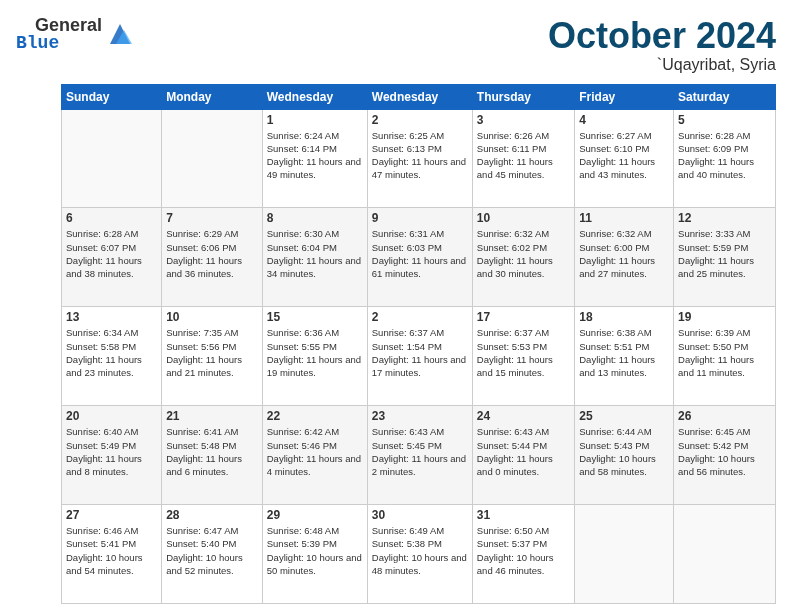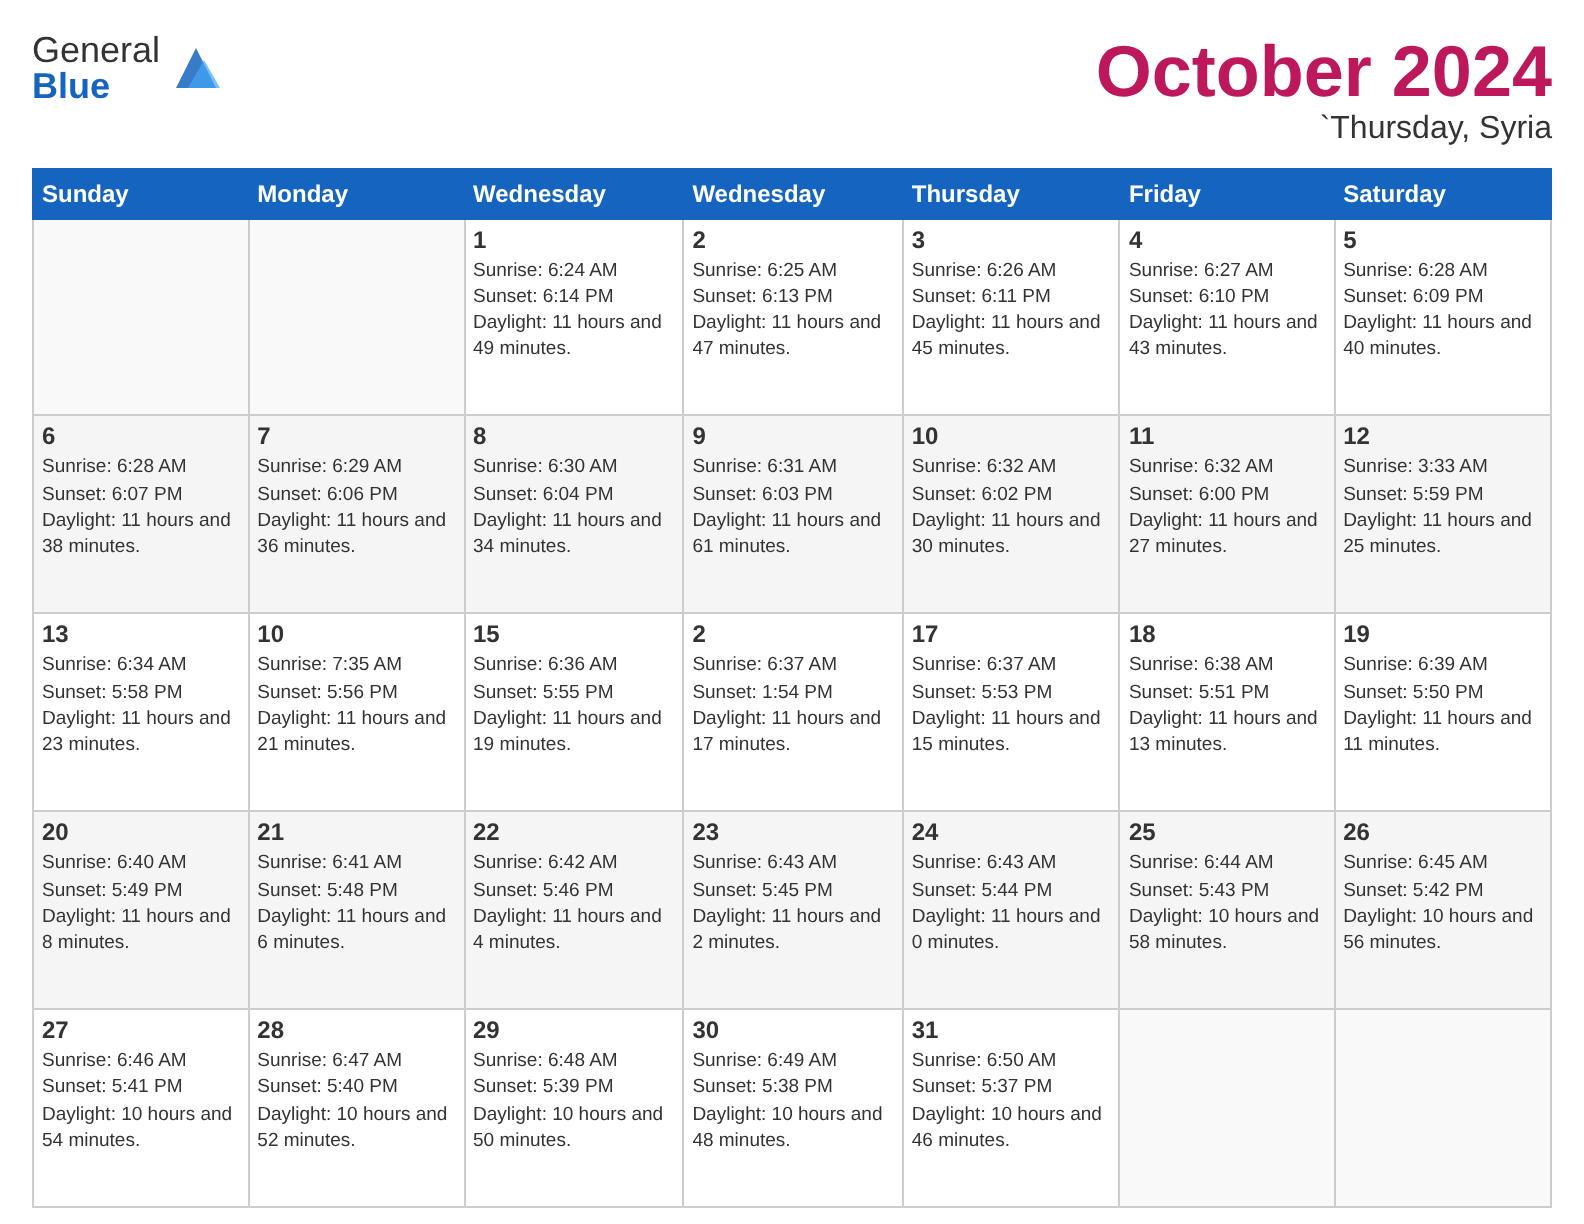--- a/index.html
+++ b/index.html
@@ -27,50 +27,53 @@
       display: flex;
       align-items: center;
     }
     .logo-text {
       display: flex;
       flex-direction: column;
       line-height: 1;
     }
     .logo-general {
       font-size: 18px;
-      font-weight: normal;
+      font-weight: bold;
       color: #333;
+      margin-left: 19px;
     }
     .logo-blue {
       font-size: 18px;
       font-weight: bold;
       color: #1565c0;
+      font-family: Liberation Mono, monospace;
     }
     .logo-icon {
       width: 28px;
       height: 28px;
       margin-left: 4px;
     }
     .title-block {
       text-align: right;
     }
     .month-title {
       font-size: 36px;
       font-weight: bold;
-      color: #be185d;
+      color: #0c4a6e;
       line-height: 1.1;
     }
     .location {
       font-size: 16px;
       color: #333;
     }
     .calendar {
       flex: 1;
       display: flex;
       flex-direction: column;
+      margin-left: 45px;
     }
     .cal-table {
       width: 100%;
       border-collapse: collapse;
       flex: 1;
     }
     .cal-table th {
       background: #1565c0;
       color: #fff;
       font-size: 12px;
@@ -117,21 +120,21 @@
         <span class="logo-general">General</span>
         <span class="logo-blue">Blue</span>
       </div>
       <svg class="logo-icon" viewBox="0 0 28 28">
         <polygon points="4,24 14,4 24,24" fill="#1565c0" opacity="0.85"></polygon>
         <polygon points="10,24 18,10 26,24" fill="#42a5f5" opacity="0.7"></polygon>
       </svg>
     </div>
     <div class="title-block">
       <div class="month-title">October 2024</div>
-      <div class="location">`Thursday, Syria</div>
+      <div class="location">`Uqayribat, Syria</div>
     </div>
   </div>
 
   <div class="calendar">
     <table class="cal-table">
       <thead>
         <tr>
           <th>Sunday</th>
           <th>Monday</th>
           <th>Wednesday</th>

